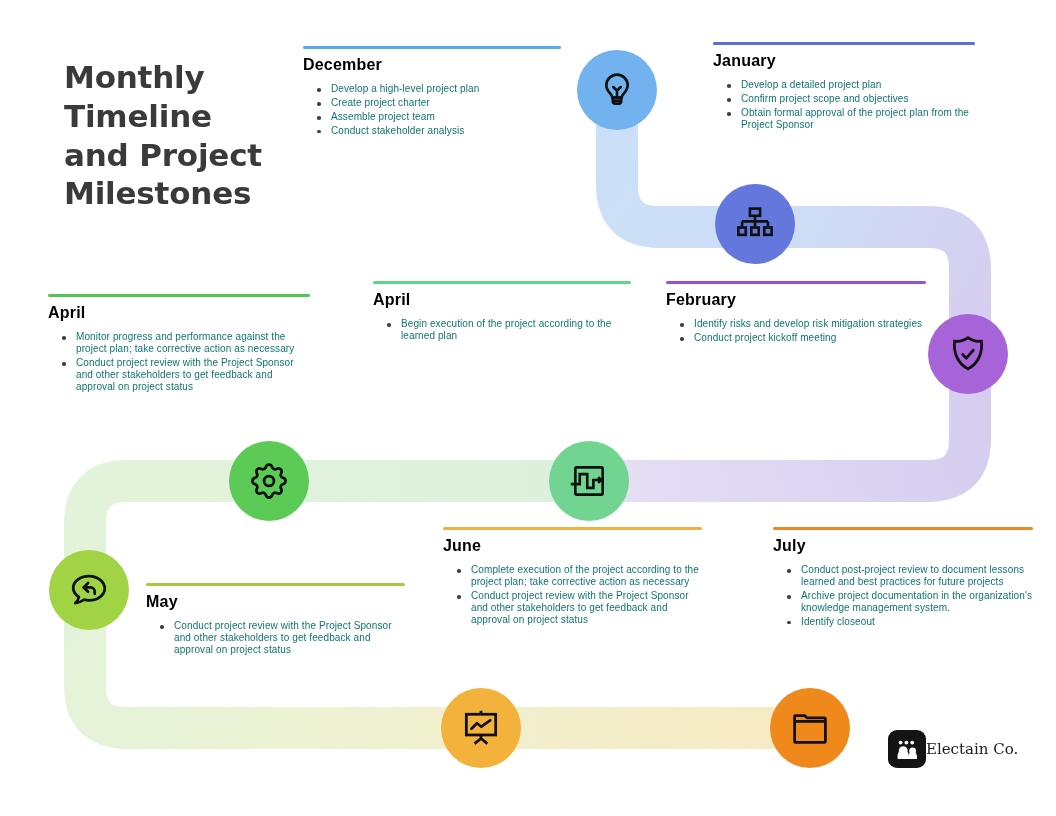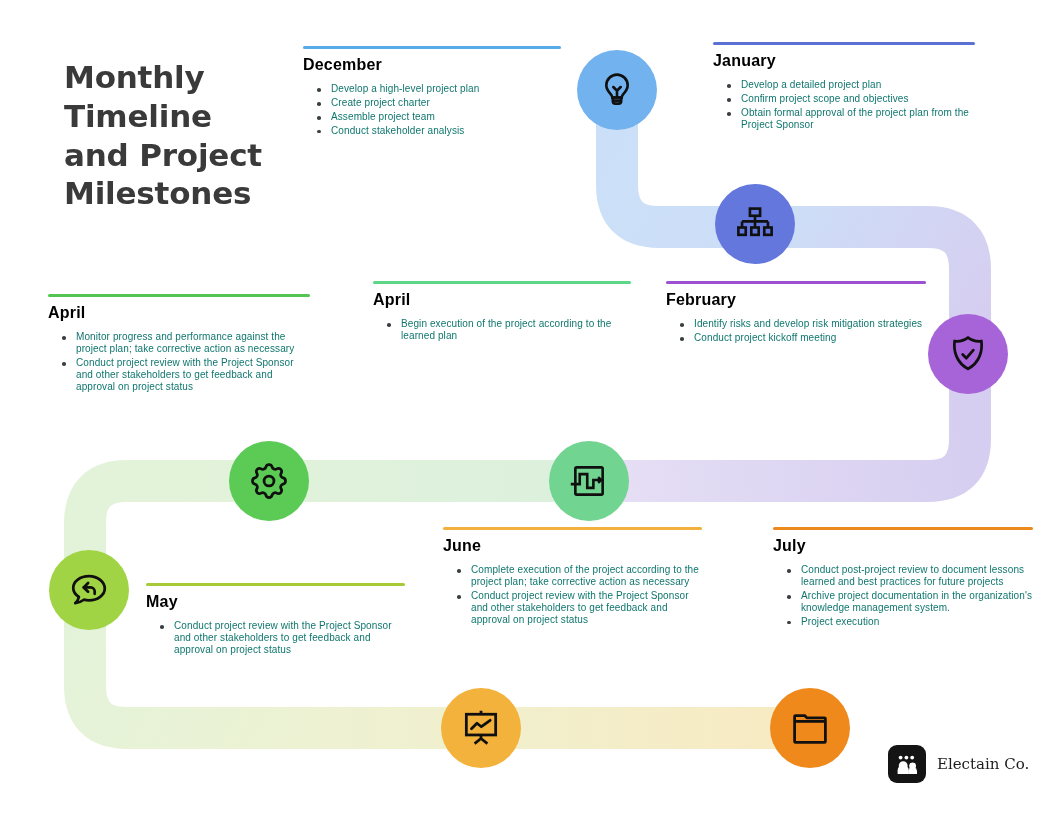--- a/index.html
+++ b/index.html
@@ -49,22 +49,22 @@
   .n-lightbulb    { left:577px; top:50px;  }
   .n-orgchart     { left:715px; top:184px; }
   .n-shield       { left:928px; top:314px; }
   .n-gear         { left:229px; top:441px; }
   .n-workflow     { left:549px; top:441px; }
   .n-chat         { left:49px;  top:550px; }
   .n-presentation { left:441px; top:688px; }
   .n-folder       { left:770px; top:688px; }
 
   .brand {
-    position:absolute; left:888px; top:745px; display:flex; align-items:center;
-    gap:11px; z-index:2;
+    position:absolute; left:888px; top:730px; display:flex; align-items:center;
+    z-index:2;
   }
   .brand-name {
     font-family:"DejaVu Serif", serif; font-size:15px; color:#1d1d1d;
   }
 </style>
 </head>
 <body>
 
 <div class="canvas">
 
@@ -170,21 +170,21 @@
         <li>Conduct project review with the Project Sponsor and other stakeholders to get feedback and approval on project status</li>
       </ul>
   </section>
 
   <section class="month pos-july">
     <div class="rule" style="background-color: rgb(237, 138, 30);"></div>
     <h2>July</h2>
     <ul>
         <li>Conduct post-project review to document lessons learned and best practices for future projects</li>
         <li>Archive project documentation in the organization's knowledge management system.</li>
-        <li>Project execution</li>
+        <li>Identify closeout</li>
       </ul>
   </section>
 
   <div class="node n-lightbulb" style="background-color: rgb(114, 178, 238);">
     <svg width="42" height="42" viewBox="0 0 24 24" fill="none" stroke="#101010" stroke-width="1.5">
       <path d="M12 3.2a6.1 6.1 0 0 1 6.1 6.1c0 2.4-1.3 3.7-2.4 4.9-.6.7-1 1.3-1 2.1H9.3c0-.8-.4-1.4-1-2.1-1.1-1.2-2.4-2.5-2.4-4.9A6.1 6.1 0 0 1 12 3.2z"></path>
       <path d="M12 16v-3.6M12 12.4 9.9 10.3M12 12.4l2.1-2.1" stroke-linecap="round"></path>
       <path d="M9.6 16.3h4.8v2a1.5 1.5 0 0 1-1.5 1.5h-1.8a1.5 1.5 0 0 1-1.5-1.5zM9.6 18.1h4.8"></path>
     </svg>
   </div>

